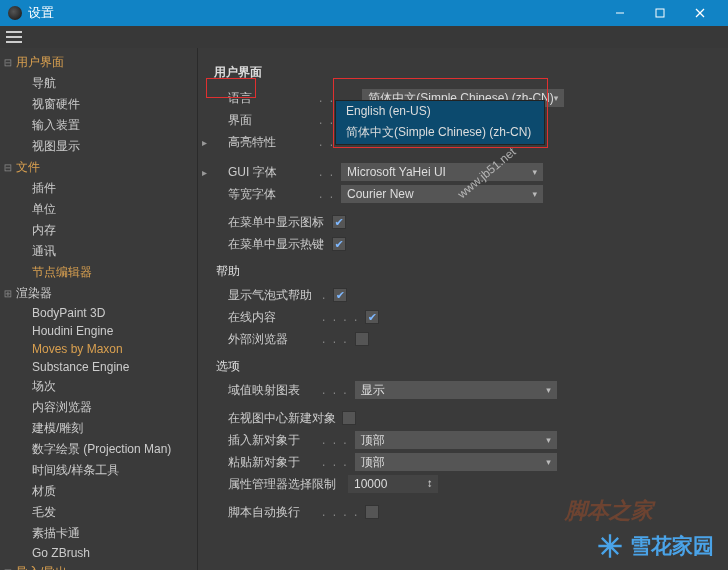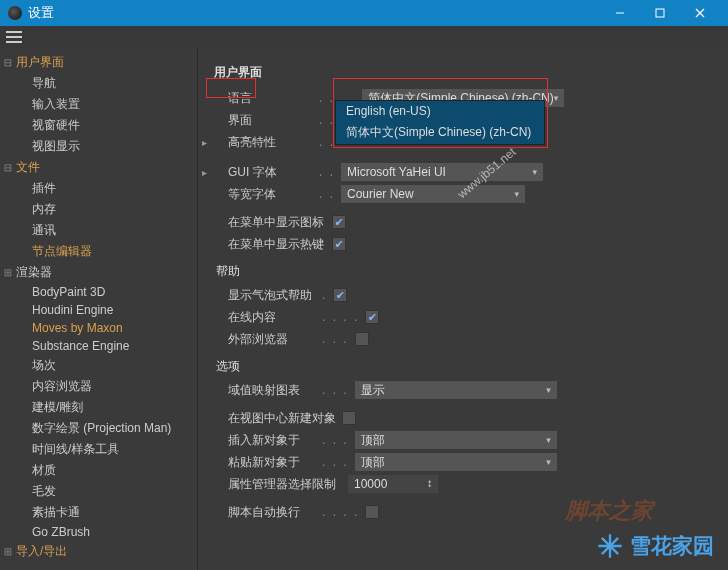--- a/index.html
+++ b/index.html
@@ -68,25 +68,26 @@
       <span></span>
       <span></span>
       <span></span>
     </div>
 </div>
 
 <div class="main">
   <div class="sidebar" id="sidebar">
       <div class="tree-item orange"><span class="exp">⊟</span>用户界面</div>
       <div class="tree-item tree-sub">导航</div>
+      <div class="tree-item tree-sub">视窗硬件</div>
       <div class="tree-item tree-sub">输入装置</div>
-      <div class="tree-item tree-sub">视窗硬件</div>
       <div class="tree-item tree-sub">视图显示</div>
       <div class="tree-item orange"><span class="exp">⊟</span>文件</div>
       <div class="tree-item tree-sub">插件</div>
+      <div class="tree-item tree-sub">单位</div>
       <div class="tree-item tree-sub">内存</div>
       <div class="tree-item tree-sub">通讯</div>
       <div class="tree-item tree-sub orange">节点编辑器</div>
       <div class="tree-item"><span class="exp">⊞</span>渲染器</div>
       <div class="tree-item tree-sub">BodyPaint 3D</div>
       <div class="tree-item tree-sub">Houdini Engine</div>
       <div class="tree-item tree-sub orange">Moves by Maxon</div>
       <div class="tree-item tree-sub">Substance Engine</div>
       <div class="tree-item tree-sub">场次</div>
       <div class="tree-item tree-sub">内容浏览器</div>
@@ -133,21 +134,21 @@
       <div class="dots">. .</div>
       <div class="dropdown" style="width:202px;">
         <span>Microsoft YaHei UI</span>
         <span class="caret">▾</span>
       </div>
     </div>
 
     <div class="row">
       <div class="row-label" style="padding-left:14px;">等宽字体</div>
       <div class="dots">. .</div>
-      <div class="dropdown" style="width:184px;">
+      <div class="dropdown" style="width:202px;">
         <span>Courier New</span>
         <span class="caret">▾</span>
       </div>
     </div>
 
     <div class="row" style="margin-top:6px;">
       <div class="row-label" style="width:118px;padding-left:14px;">在菜单中显示图标</div>
       <div class="checkbox">✔</div>
     </div>
     <div class="row">

